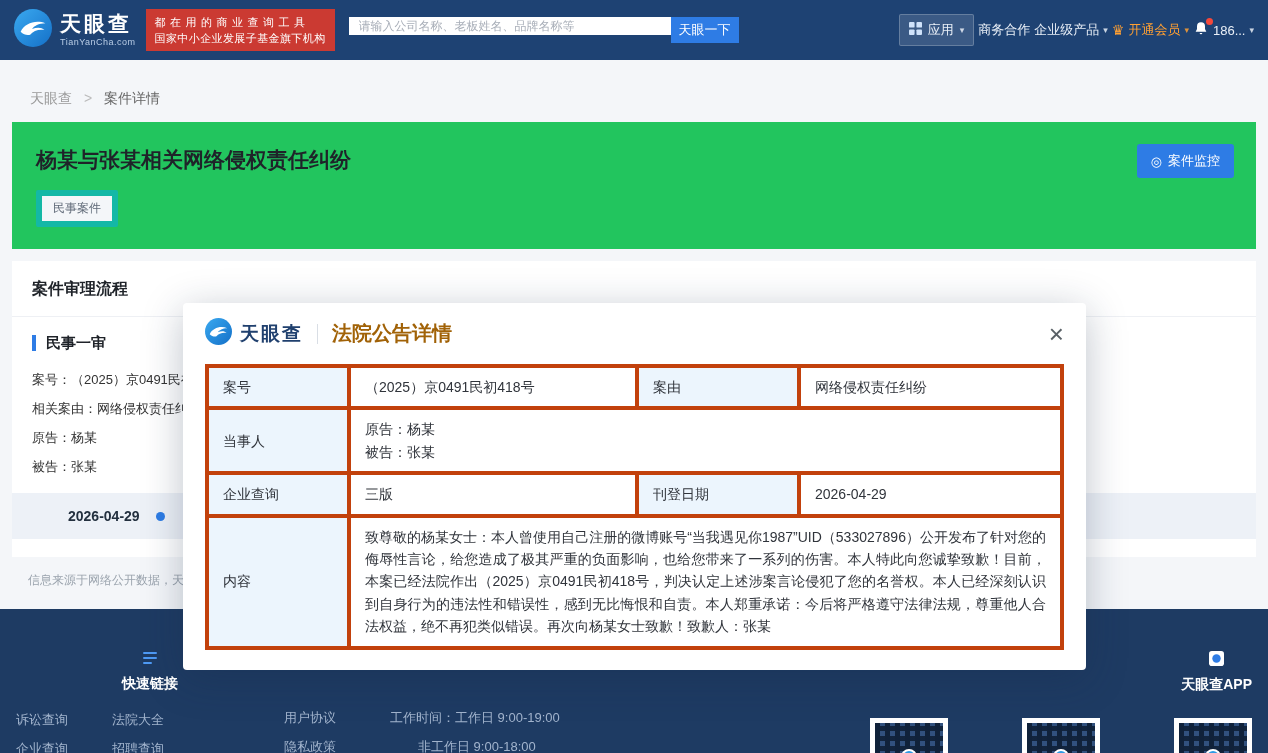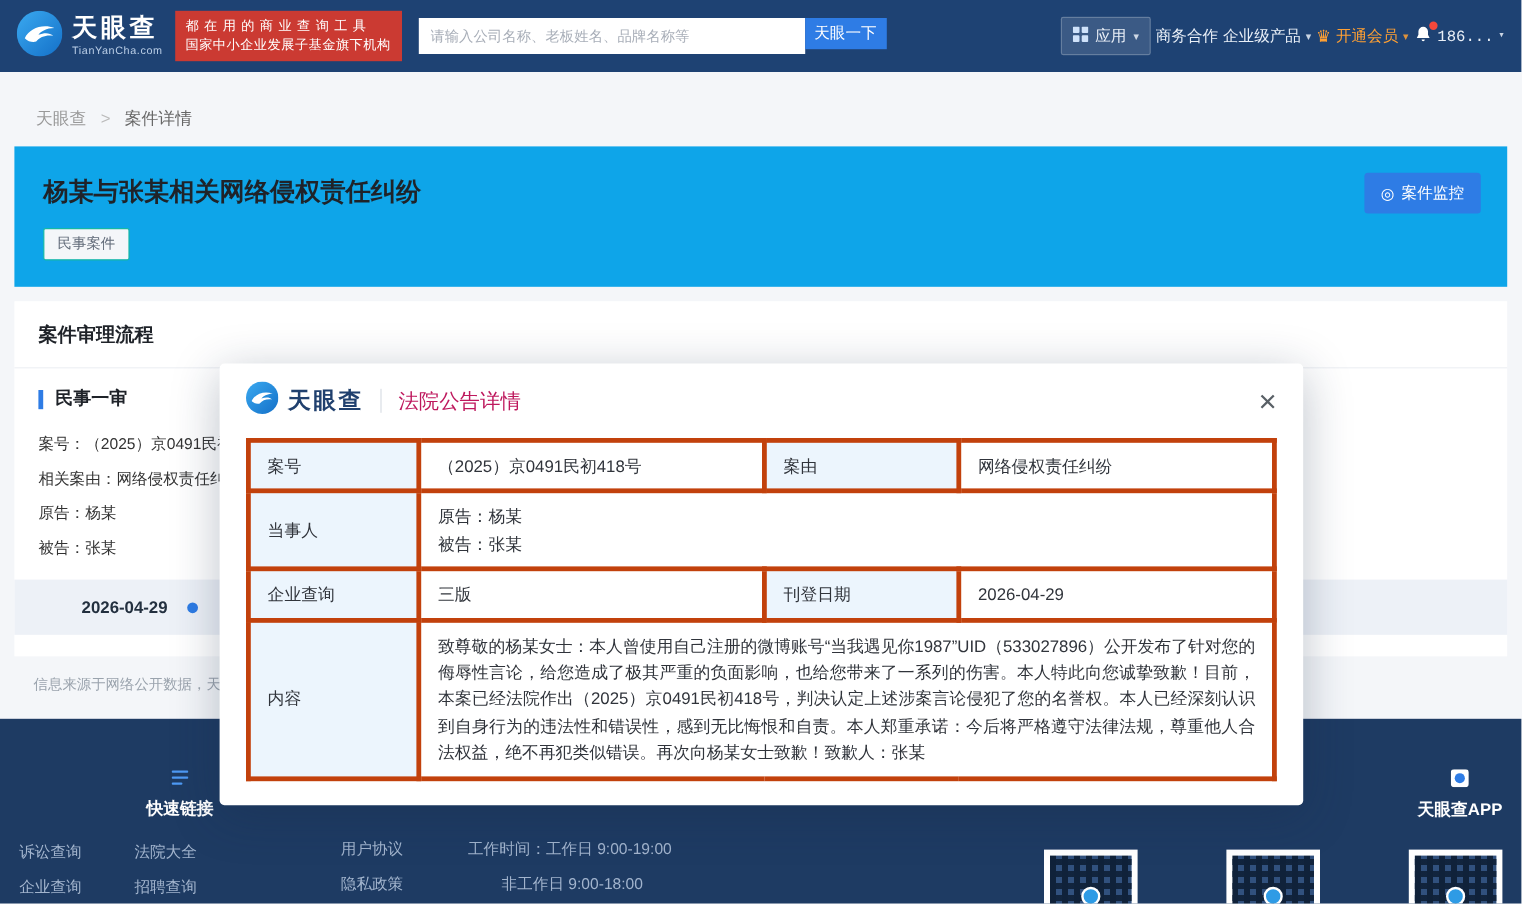--- a/index.html
+++ b/index.html
@@ -17,44 +17,44 @@
   .brand { color: #fff; font-size: 21px; font-weight: bold; letter-spacing: 3px; line-height: 1; }
   .domain { color: #b9cde6; font-size: 9px; margin-top: 3px; letter-spacing: .5px; }
   .slogan { background: #cb3a32; color: #fff; margin-left: 10px; padding: 5px 9px; font-size: 11px; line-height: 16px; white-space: nowrap; }
   .slogan .s1 { letter-spacing: 4.5px; }
   .slogan .s2 { letter-spacing: .4px; }
   .searchblock { margin-left: 14px; }
   .tabs { display: flex; margin-bottom: 3px; }
   .tab { color: #c9d6e6; font-size: 13px; padding: 2px 13px; cursor: pointer; line-height: 18px; }
   .tab.active { background: #2e7ce5; color: #fff; }
   .search-row { display: flex; }
-  .search-input { width: 322px; height: 30px; border: 0; outline: none; padding: 0 10px; font-size: 12px; color: #333; background: #fff; }
+  .search-input { width: 322px; height: 18px; border: 0; outline: none; padding: 0 10px; font-size: 12px; color: #333; background: #fff; }
   .search-input::placeholder { color: #a8aeb8; }
   .search-btn { width: 68px; height: 26px; border: 0; background: #2e7ce5; color: #fff; font-size: 13px; cursor: pointer; }
   .rightnav { margin-left: auto; display: flex; align-items: center; gap: 4px; color: #e9eff7; font-size: 13px; }
   .apps-btn { display: flex; align-items: center; gap: 6px; background: rgba(255,255,255,.13); border: 1px solid rgba(255,255,255,.22); border-radius: 2px; padding: 6px 9px; cursor: pointer; }
   .caret { font-size: 9px; opacity: .85; }
   .nav-link { cursor: pointer; display: flex; align-items: center; gap: 4px; color: #e9eff7; text-decoration: none; }
   .vip { color: #ffa033; }
   .crown { font-size: 14px; line-height: 1; }
   .bell-wrap { position: relative; cursor: pointer; display: flex; }
   .bell-dot { position: absolute; top: -3px; right: -4px; width: 7px; height: 7px; border-radius: 50%; background: #f5483b; }
-  .user-menu { display: flex; align-items: center; gap: 4px; cursor: pointer; font-family: Liberation Mono, monospace; }
+  .user-menu { display: flex; align-items: center; gap: 4px; cursor: pointer; }
 
   
   .breadcrumb { padding: 30px 30px 14px; font-size: 14px; color: #999; }
   .breadcrumb a { color: #999; cursor: pointer; text-decoration: none; }
   .breadcrumb .sep { margin: 0 8px; color: #bbb; }
   .breadcrumb .cur { color: #666; }
 
   
   .main { margin: 0 12px; }
-  .title-card { background: #0ea5e9; padding: 24px 24px 22px; position: relative; margin-bottom: 12px; }
+  .title-card { background: #22c55e; padding: 24px 24px 22px; position: relative; margin-bottom: 12px; }
   .case-title { font-size: 21px; color: #1f2329; font-weight: bold; margin-bottom: 16px; }
-  .case-tag { display: inline-block; font-size: 12px; color: #606a78; background: #f4f6f9; border: 1px solid #14b8a6; padding: 4px 11px; border-radius: 2px; }
+  .case-tag { display: inline-block; font-size: 12px; color: #606a78; background: #f4f6f9; border: 6px solid #14b8a6; padding: 4px 11px; border-radius: 2px; }
   .monitor-btn { position: absolute; right: 22px; top: 22px; display: flex; align-items: center; gap: 6px; background: #2e7ce5; color: #fff; border: 0; font-size: 13px; padding: 8px 14px; border-radius: 3px; cursor: pointer; }
   .monitor-icon { font-size: 13px; }
 
   .process-card { background: #fff; padding-bottom: 18px; }
   .section-heading { font-size: 16px; font-weight: bold; color: #1f2329; padding: 18px 20px 16px; border-bottom: 1px solid #eef0f4; }
   .stage { margin: 18px 20px 14px; font-size: 15px; font-weight: bold; color: #1f2329; border-left: 4px solid #2e7ce5; padding-left: 10px; line-height: 16px; }
   .field-row { padding: 0 20px; font-size: 13px; color: #333; line-height: 29px; display: flex; }
   .timeline-row { margin-top: 12px; background: #edf1f7; height: 46px; display: flex; align-items: center; padding-left: 56px; }
   .timeline-date { font-size: 14px; font-weight: bold; color: #23303f; }
   .timeline-dot { width: 9px; height: 9px; border-radius: 50%; background: #2e7ce5; margin-left: 16px; }
@@ -78,21 +78,21 @@
     background:
       repeating-linear-gradient(0deg, rgba(16,34,58,.95) 0 5px, transparent 5px 10px),
       repeating-linear-gradient(90deg, #10223a 0 5px, #31517e 5px 10px); }
   .qr-logo { position: absolute; inset: 0; margin: auto; width: 16px; height: 16px; border-radius: 50%; background: #2e9be5; border: 2px solid #fff; }
 
   
   .modal { position: absolute; left: 183px; top: 303px; width: 903px; background: #fff; border-radius: 4px; box-shadow: 0 8px 40px rgba(20,40,70,.28); z-index: 20; }
   .modal-header { display: flex; align-items: center; padding: 15px 22px 13px; }
   .m-brand { font-size: 19px; font-weight: bold; color: #20406e; letter-spacing: 2px; margin-left: 8px; }
   .m-divider { width: 1px; height: 20px; background: #d9dee5; margin: 0 14px; }
-  .m-title { font-size: 17px; font-weight: normal; color: #be185d; }
+  .m-title { font-size: 20px; font-weight: bold; color: #a16207; }
   .m-close { margin-left: auto; font-size: 26px; line-height: 20px; color: #596066; cursor: pointer; }
   .modal-body { padding: 2px 22px 20px; }
   .m-table { width: 100%; border-collapse: collapse; font-size: 14px; color: #30343b; }
   .m-table td { border: 4px solid #c2410c; padding: 8px 14px; line-height: 1.6; vertical-align: middle; }
   .m-table td.lbl { background: #ecf5fd; }
   .m-content { line-height: 1.78; padding: 11px 14px; text-align: justify; }
 </style>
 </head>
 <body>
 

